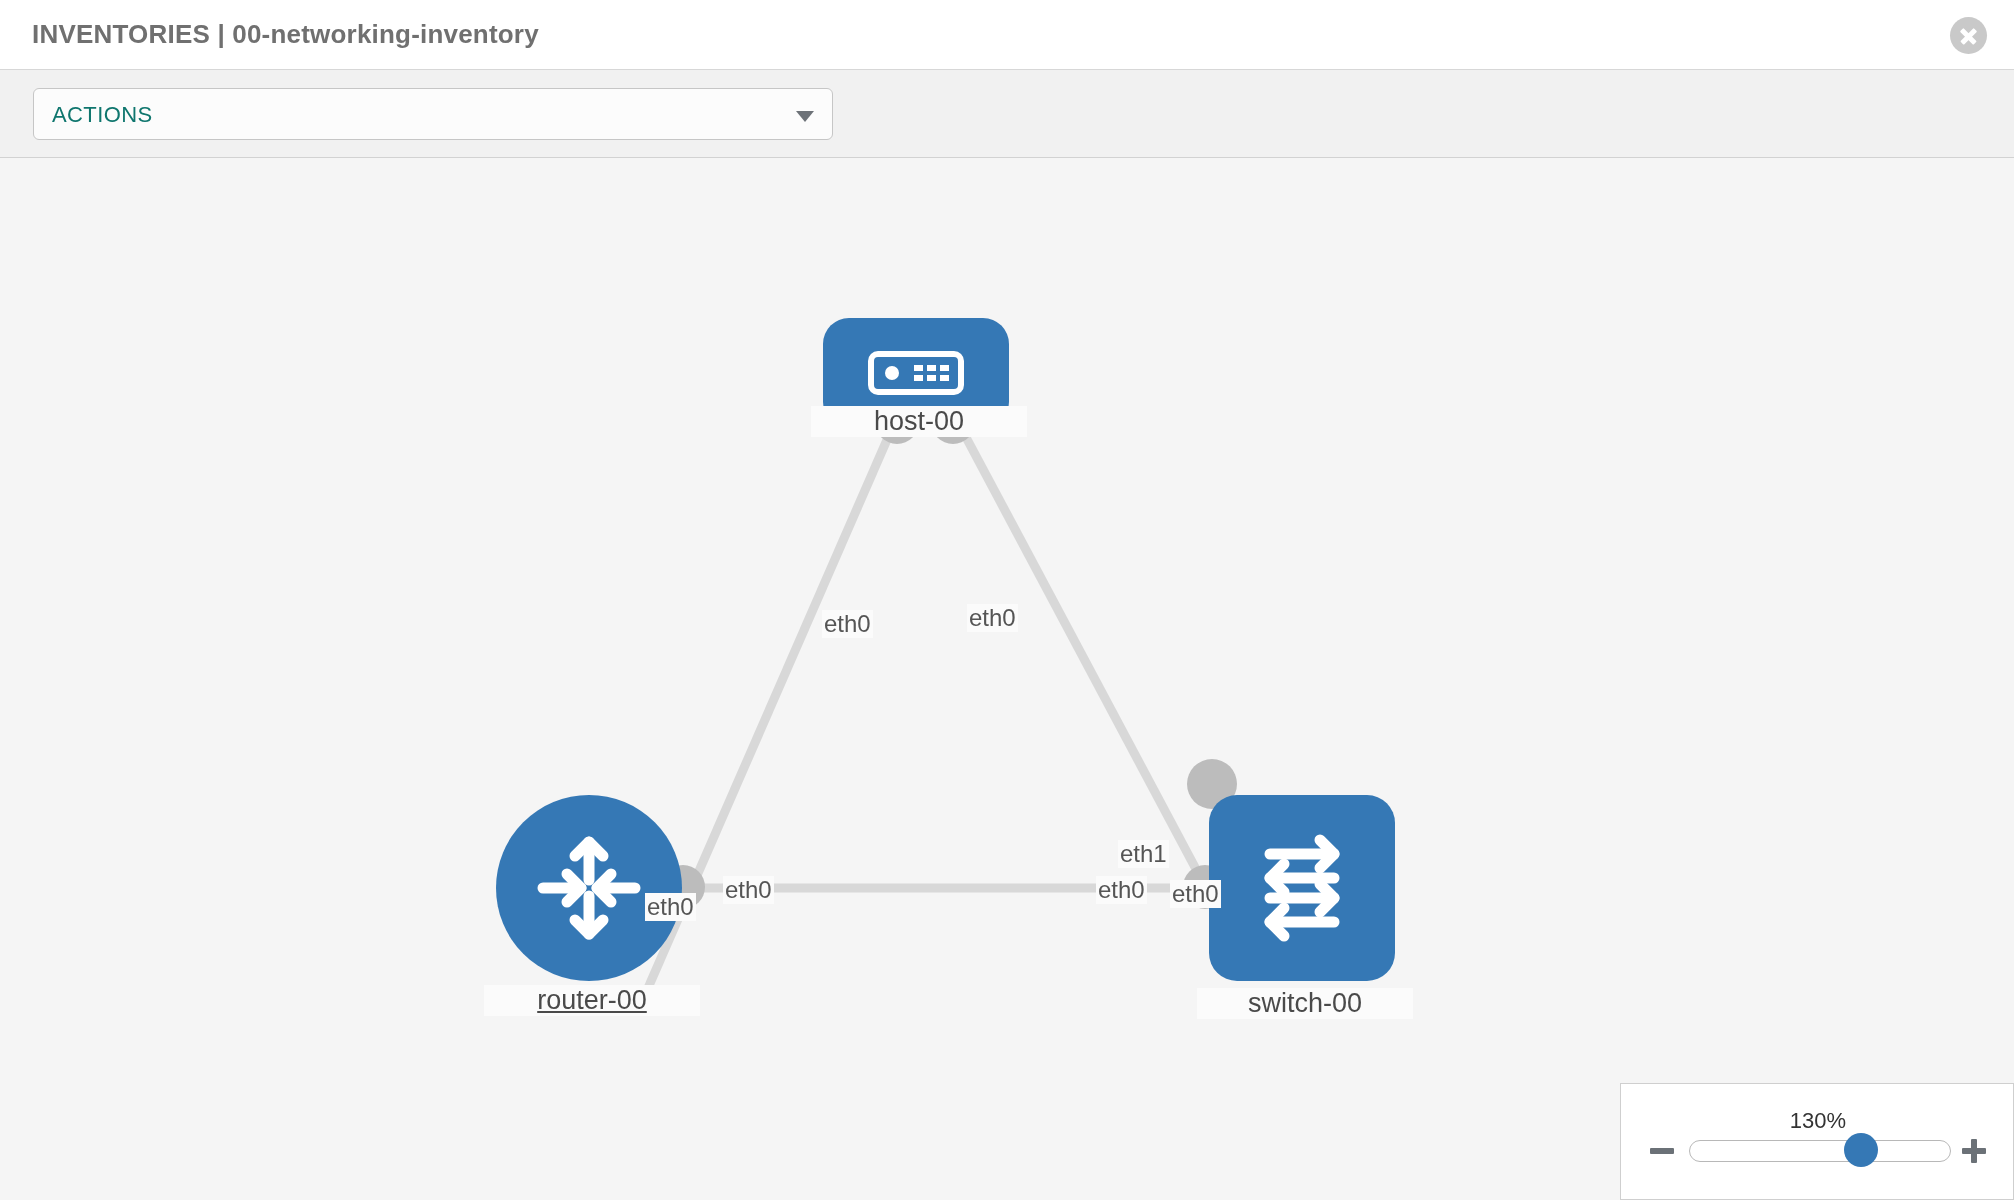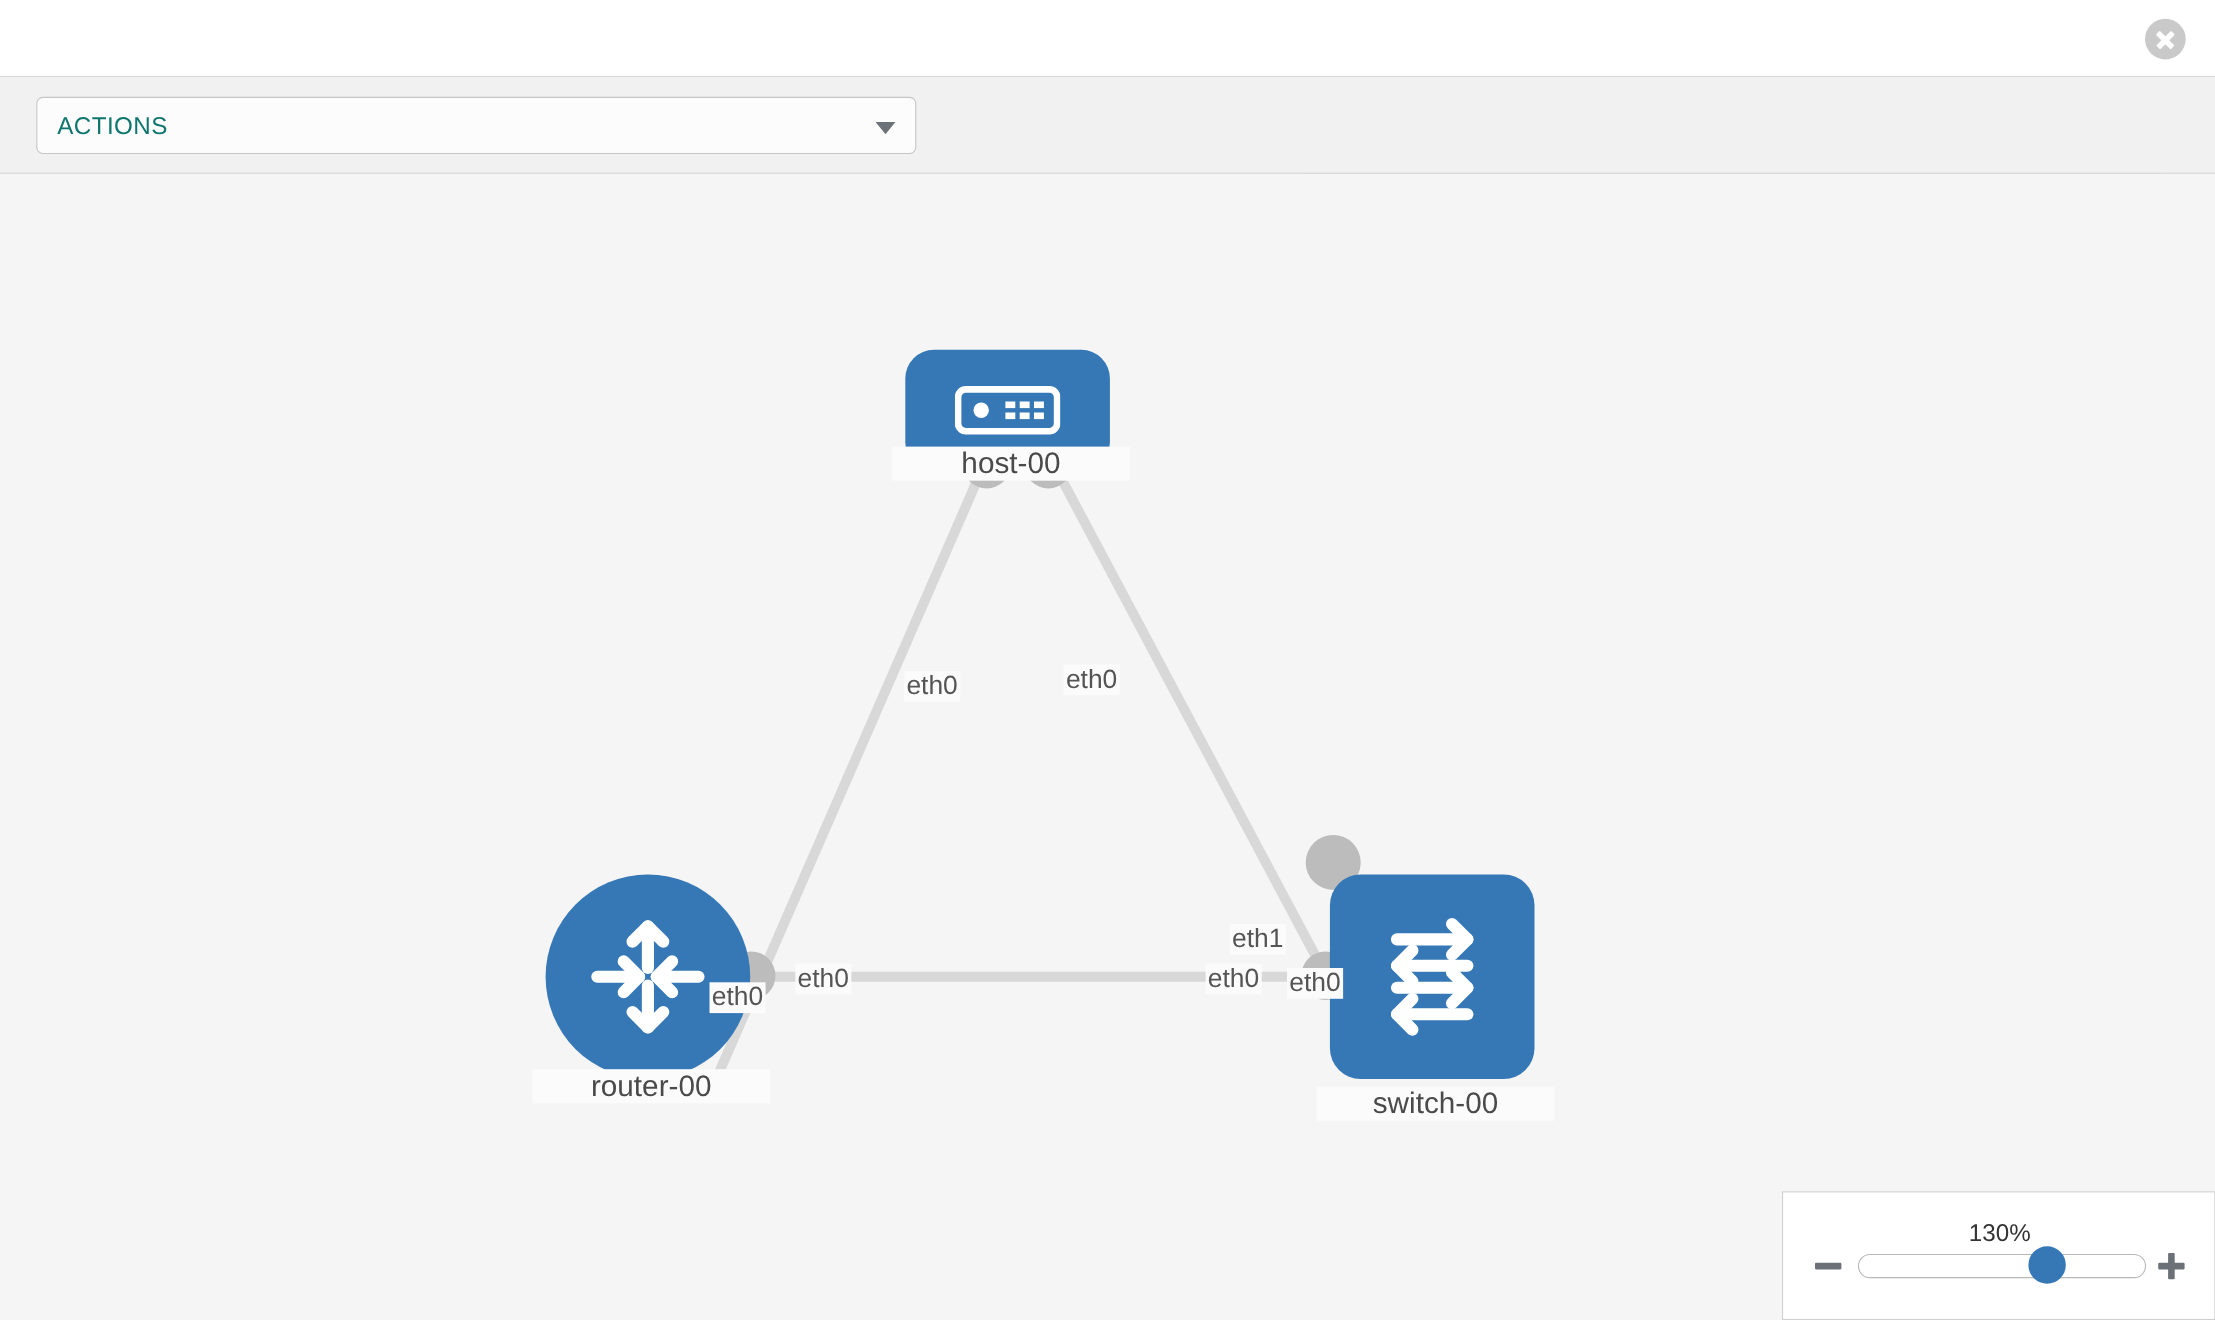--- a/index.html
+++ b/index.html
@@ -181,22 +181,23 @@
   }
 
   
   #node-router .node-shape {
     left: 0; top: 0;
     width: 186px; height: 186px;
     border-radius: 50%;
   }
   #node-router .node-label {
     left: -12px;
-    top: 177px;
+    top: 190px;
     width: 210px;
+    text-decoration: underline;
   }
 
   
   #node-switch .node-shape {
     left: 0; top: 0;
     width: 186px; height: 186px;
     border-radius: 28px;
   }
   #node-switch .node-label {
     left: -12px;
@@ -286,20 +287,21 @@
     height: 34px;
     border-radius: 50%;
     background: #3578b5;
     cursor: pointer;
   }
 </style>
 </head>
 <body>
 
 <div class="header">
+  <div class="header-title">INVENTORIES | 00-networking-inventory</div>
   <div class="close-btn"></div>
 </div>
 
 <div class="toolbar">
 
   <div class="actions-select">
     <span class="label">ACTIONS</span>
     <span class="caret"></span>
   </div>
 

